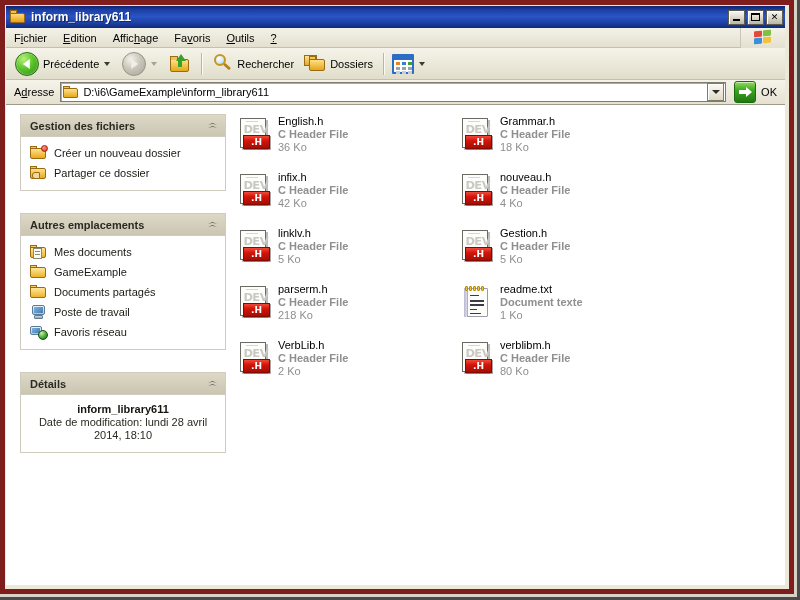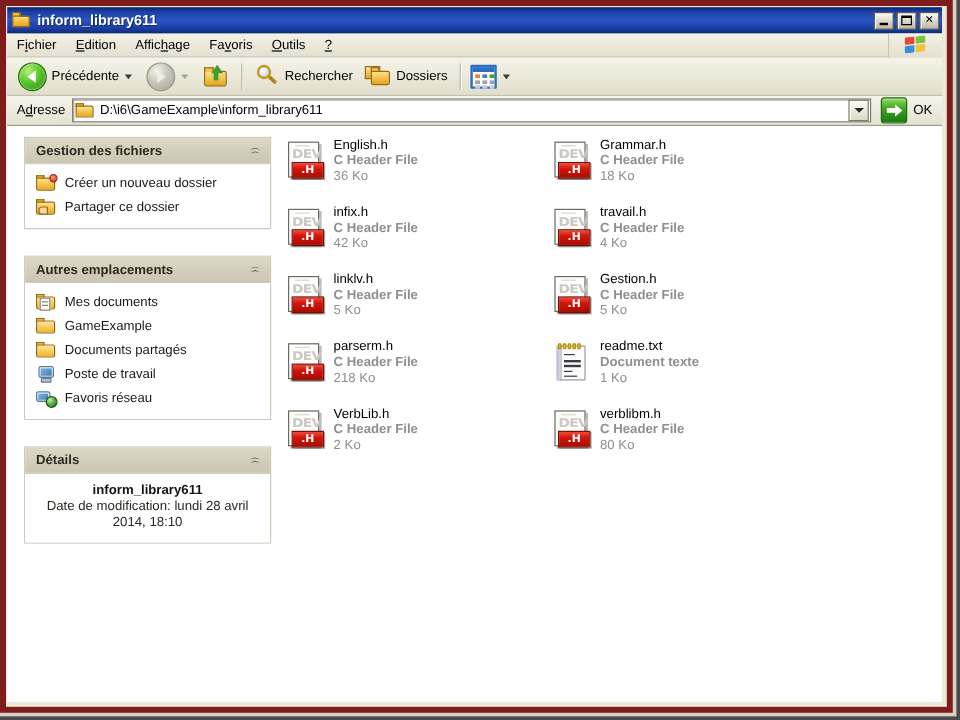--- a/index.html
+++ b/index.html
@@ -579,21 +579,21 @@
                 <span class="tl1"></span>
                 <span class="dev">DEV</span>
                 <span class="tl2"></span>
                 <span class="tl3"></span>
               </span>
             <span class="badge">
                 <span>.H</span>
               </span>
           </span>
           <span class="file-texts">
-            <span class="file-name" style="display:block">travail.h</span>
+            <span class="file-name" style="display:block">nouveau.h</span>
             <span class="file-type" style="display:block">C Header File</span>
             <span class="file-size" style="display:block">4 Ko</span>
           </span>
         </div>
 
         <div class="file-item" style="left:2px;  top:114px;">
           <span class="file-icon ic-h">
             <span class="page">
                 <span class="tl1"></span>
                 <span class="dev">DEV</span>

